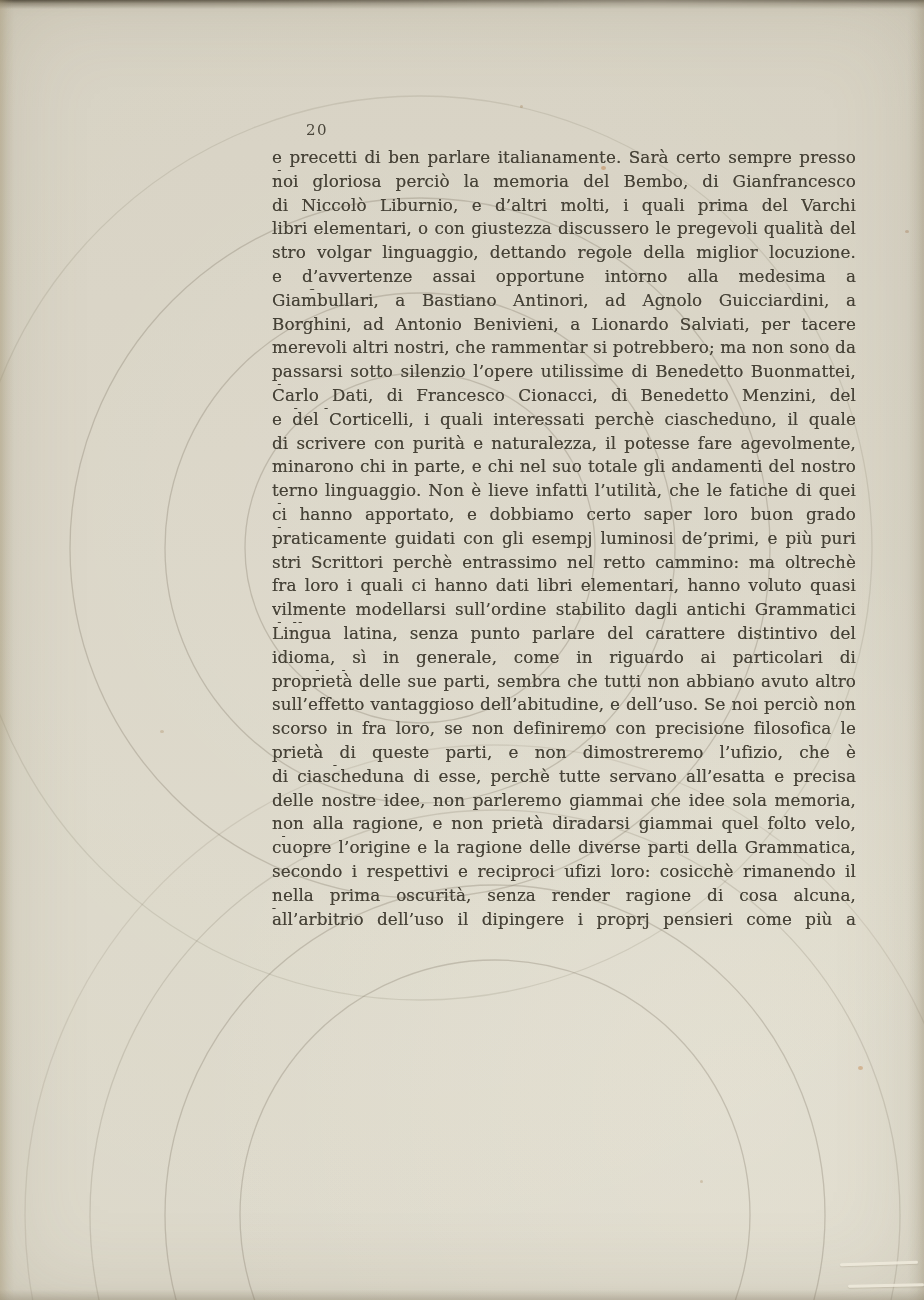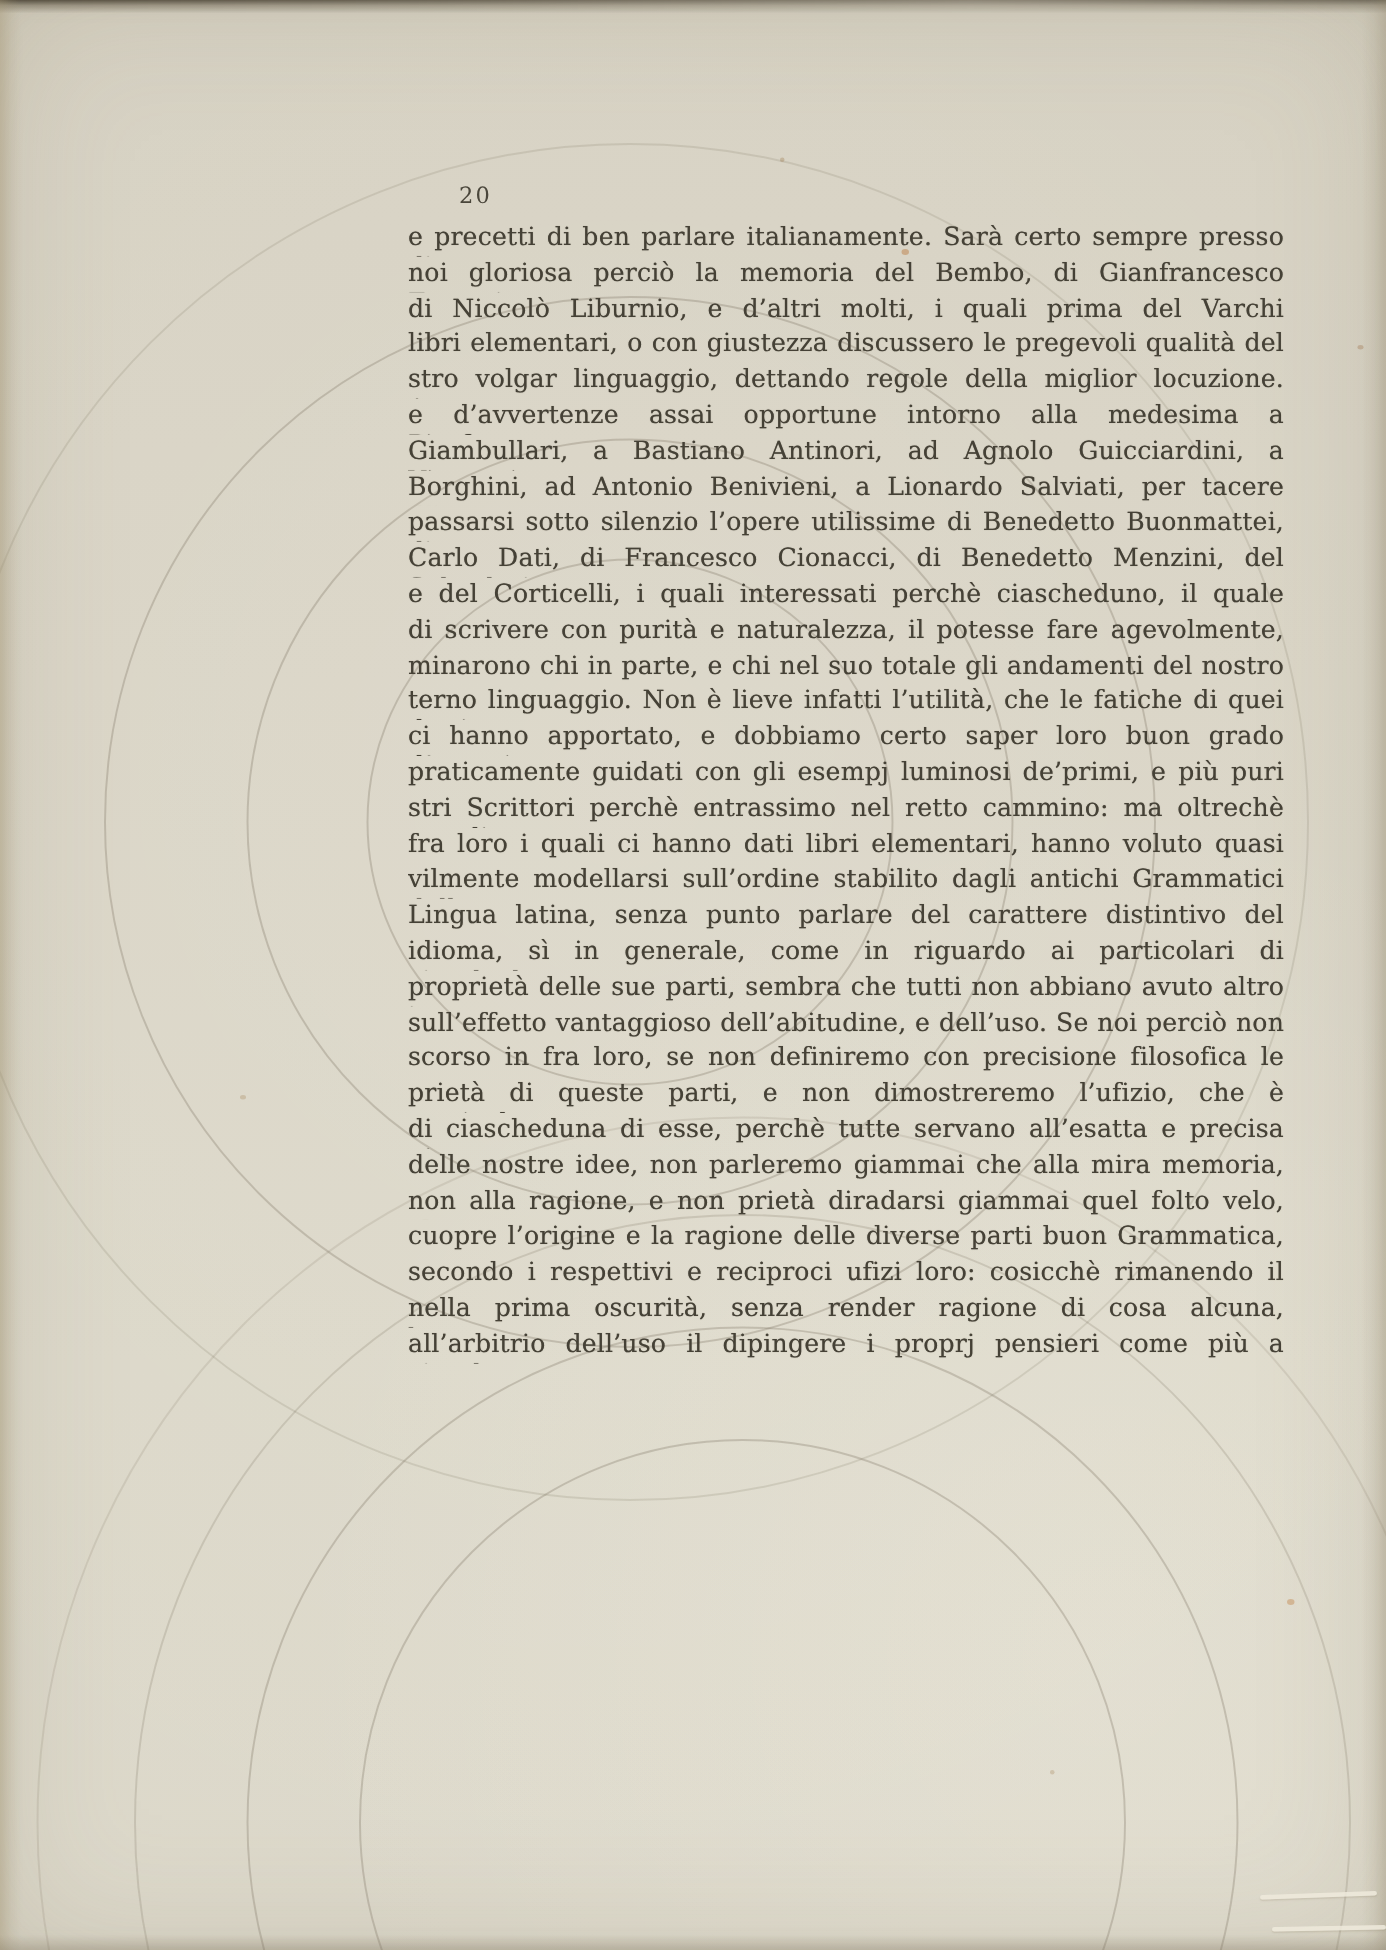--- a/index.html
+++ b/index.html
@@ -114,38 +114,39 @@
 
   <div class="text-block">
       <div class="line">e precetti di ben parlare italianamente. Sarà certo sempre presso di</div>
       <div class="line">noi gloriosa perciò la memoria del Bembo, di Gianfrancesco Fortunio,</div>
       <div class="line">di Niccolò Liburnio, e d’altri molti, i quali prima del Varchi scrissero</div>
       <div class="line">libri elementari, o con giustezza discussero le pregevoli qualità del no-</div>
       <div class="line">stro volgar linguaggio, dettando regole della miglior locuzione. Ancor</div>
       <div class="line">e d’avvertenze assai opportune intorno alla medesima a Pierfrancesco</div>
       <div class="line">Giambullari, a Bastiano Antinori, ad Agnolo Guicciardini, a Vincenzio</div>
       <div class="line">Borghini, ad Antonio Benivieni, a Lionardo Salviati, per tacere d’innu-</div>
+      <div class="line">merevoli altri nostri, che rammentar si potrebbero; ma non sono da</div>
       <div class="line">passarsi sotto silenzio l’opere utilissime di Benedetto Buonmattei, di</div>
       <div class="line">Carlo Dati, di Francesco Cionacci, di Benedetto Menzini, del Salvadori</div>
       <div class="line">e del Corticelli, i quali interessati perchè ciascheduno, il quale amasse</div>
       <div class="line">di scrivere con purità e naturalezza, il potesse fare agevolmente, esa-</div>
       <div class="line">minarono chi in parte, e chi nel suo totale gli andamenti del nostro ma-</div>
       <div class="line">terno linguaggio. Non è lieve infatti l’utilità, che le fatiche di quei dotti</div>
       <div class="line">ci hanno apportato, e dobbiamo certo saper loro buon grado d’averci</div>
       <div class="line">praticamente guidati con gli esempj luminosi de’primi, e più puri no-</div>
       <div class="line">stri Scrittori perchè entrassimo nel retto cammino: ma oltrechè quegli</div>
       <div class="line">fra loro i quali ci hanno dati libri elementari, hanno voluto quasi ser-</div>
       <div class="line">vilmente modellarsi sull’ordine stabilito dagli antichi Grammatici della</div>
       <div class="line">Lingua latina, senza punto parlare del carattere distintivo del nostro</div>
       <div class="line">idioma, sì in generale, come in riguardo ai particolari di ciascheduna</div>
       <div class="line">proprietà delle sue parti, sembra che tutti non abbiano avuto altro in</div>
       <div class="line">sull’effetto vantaggioso dell’abitudine, e dell’uso. Se noi perciò non</div>
       <div class="line">scorso in fra loro, se non definiremo con precisione filosofica le pro-</div>
       <div class="line">prietà di queste parti, e non dimostreremo l’ufizio, che è particolare</div>
       <div class="line">di ciascheduna di esse, perchè tutte servano all’esatta e precisa pittura</div>
-      <div class="line">delle nostre idee, non parleremo giammai che alla mira memoria,</div>
+      <div class="line">delle nostre idee, non parleremo giammai che idee sola memoria,</div>
       <div class="line">non alla ragione, e non prietà diradarsi giammai quel folto velo, che</div>
-      <div class="line">cuopre l’origine e la ragione delle diverse parti buon Grammatica,</div>
+      <div class="line">cuopre l’origine e la ragione delle diverse parti della Grammatica,</div>
       <div class="line">secondo i respettivi e reciproci ufizi loro: cosicchè rimanendo il tutto</div>
       <div class="line">nella prima oscurità, senza render ragione di cosa alcuna, lasceremmo</div>
       <div class="line">all’arbitrio dell’uso il dipingere i proprj pensieri come più a ciasche-</div>
     </div>
 </div>
 
 </body></html>

